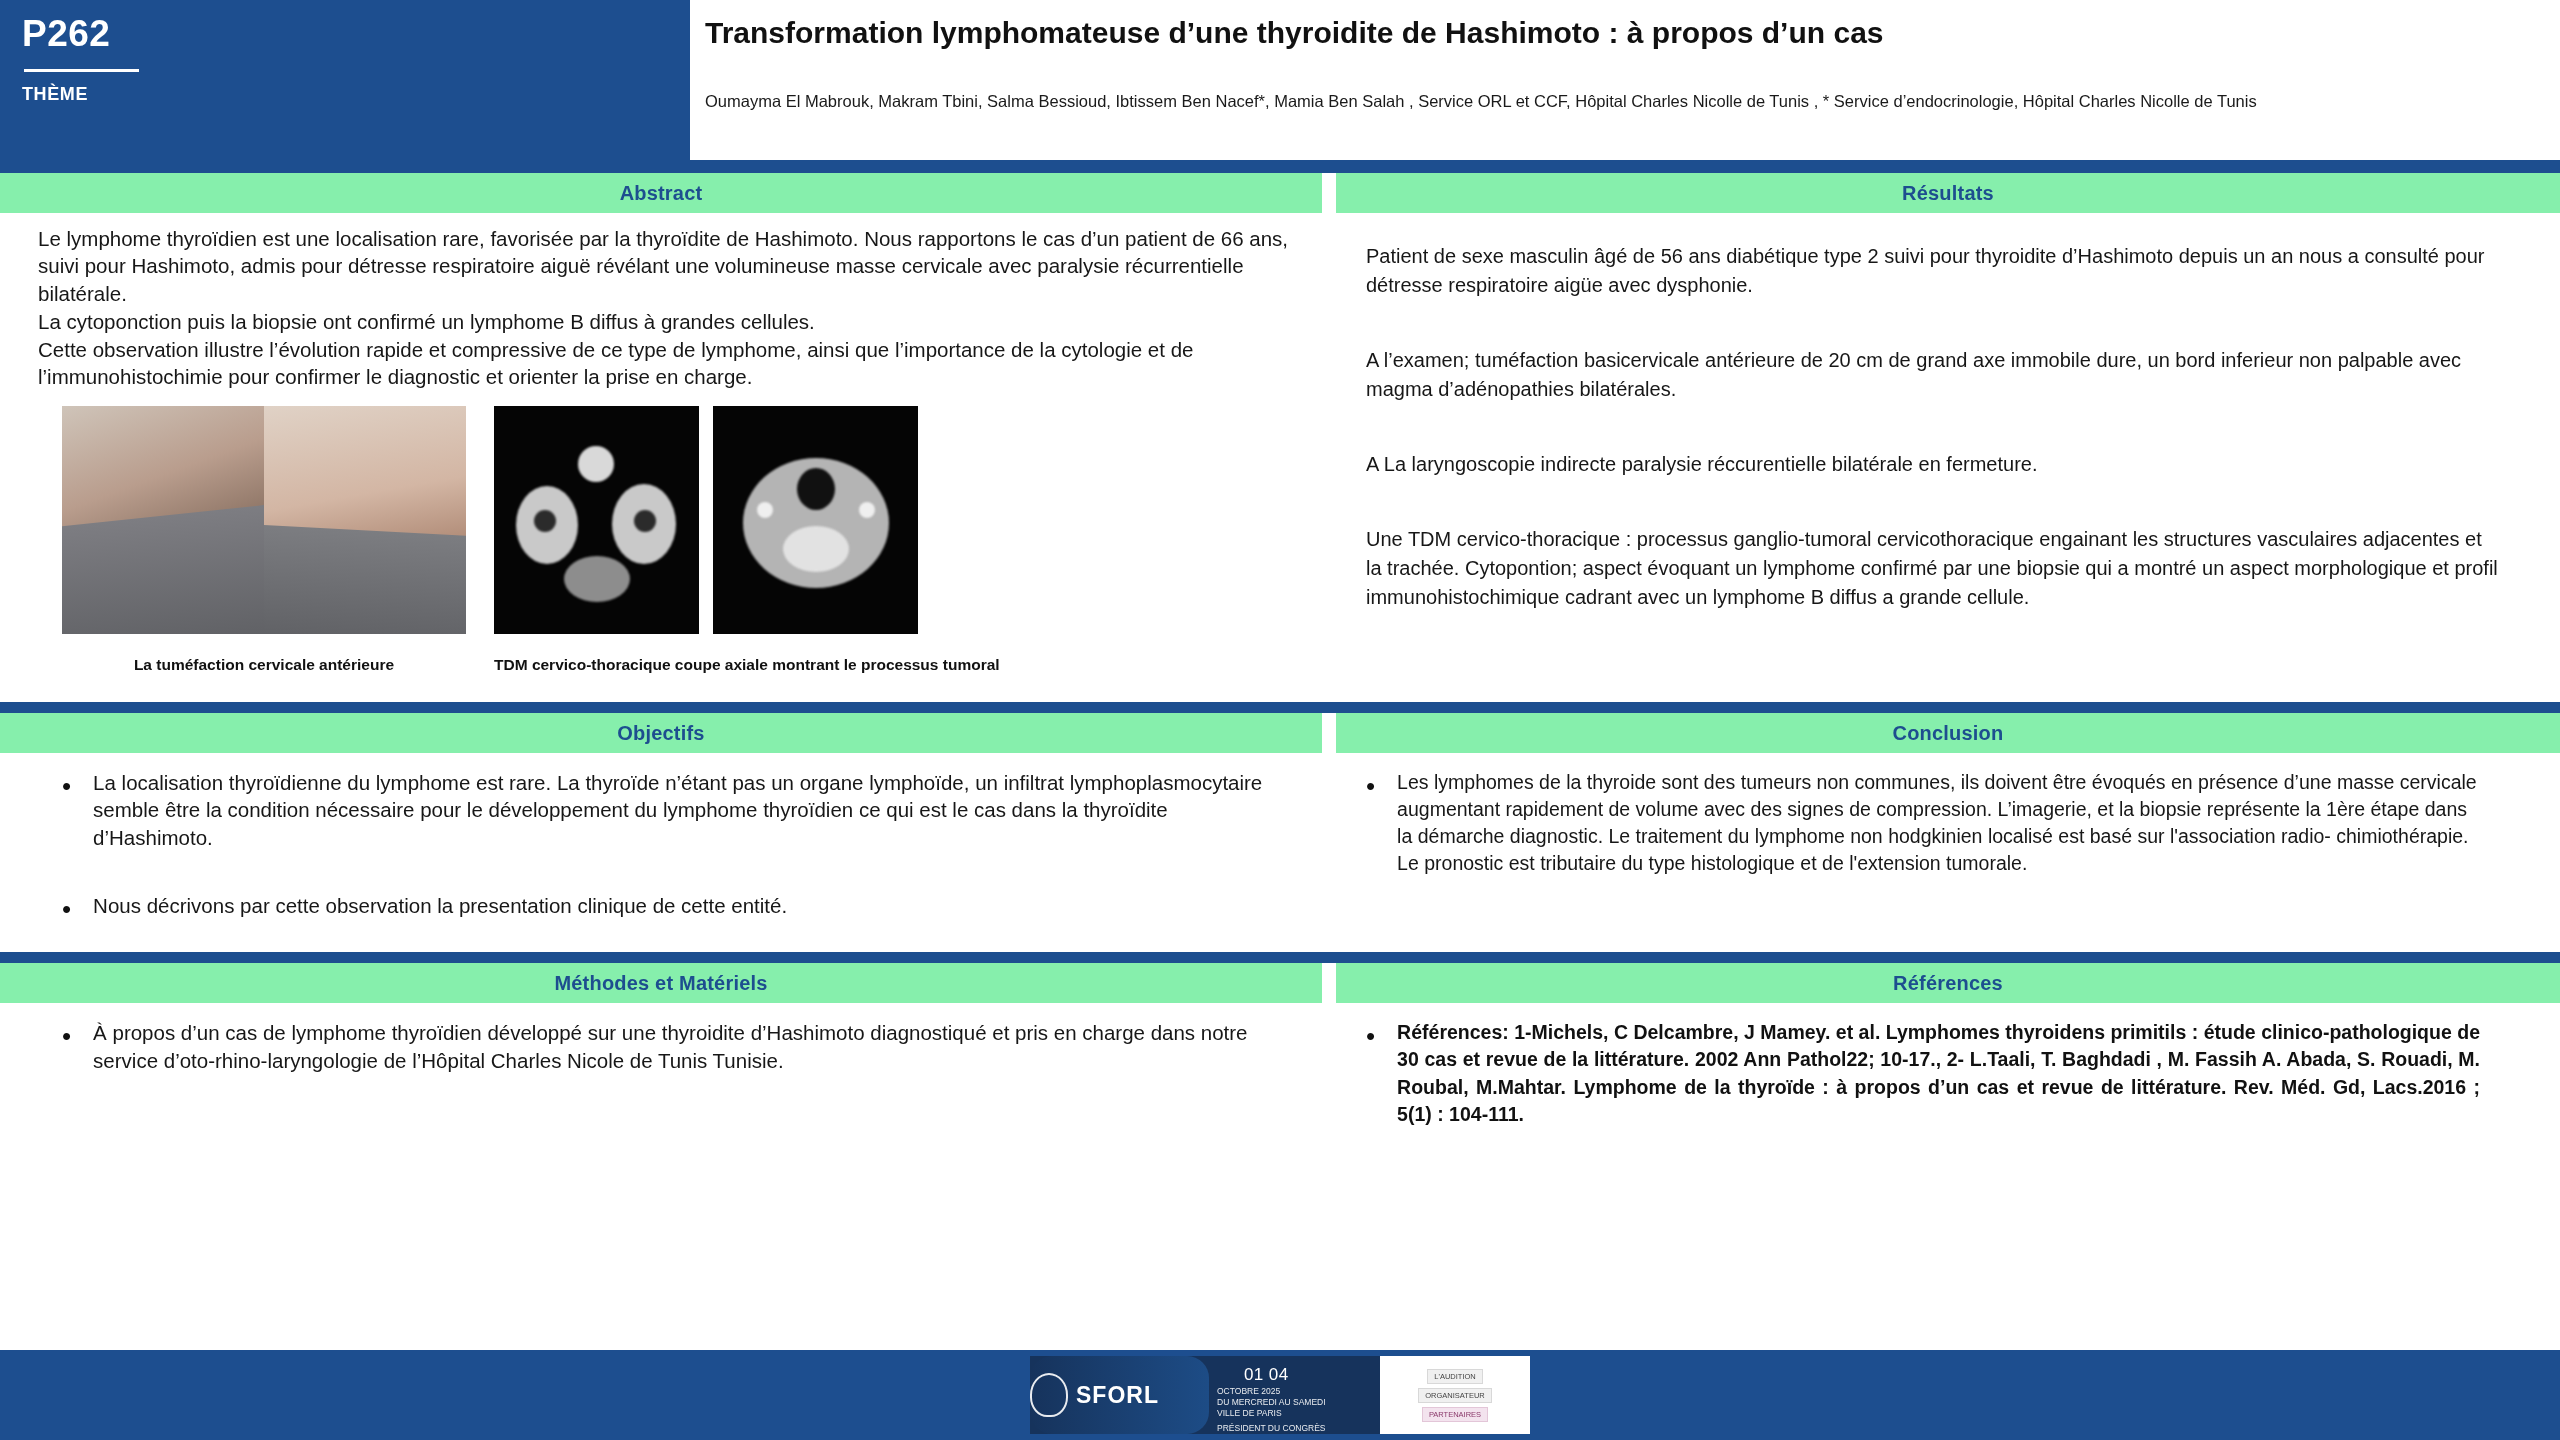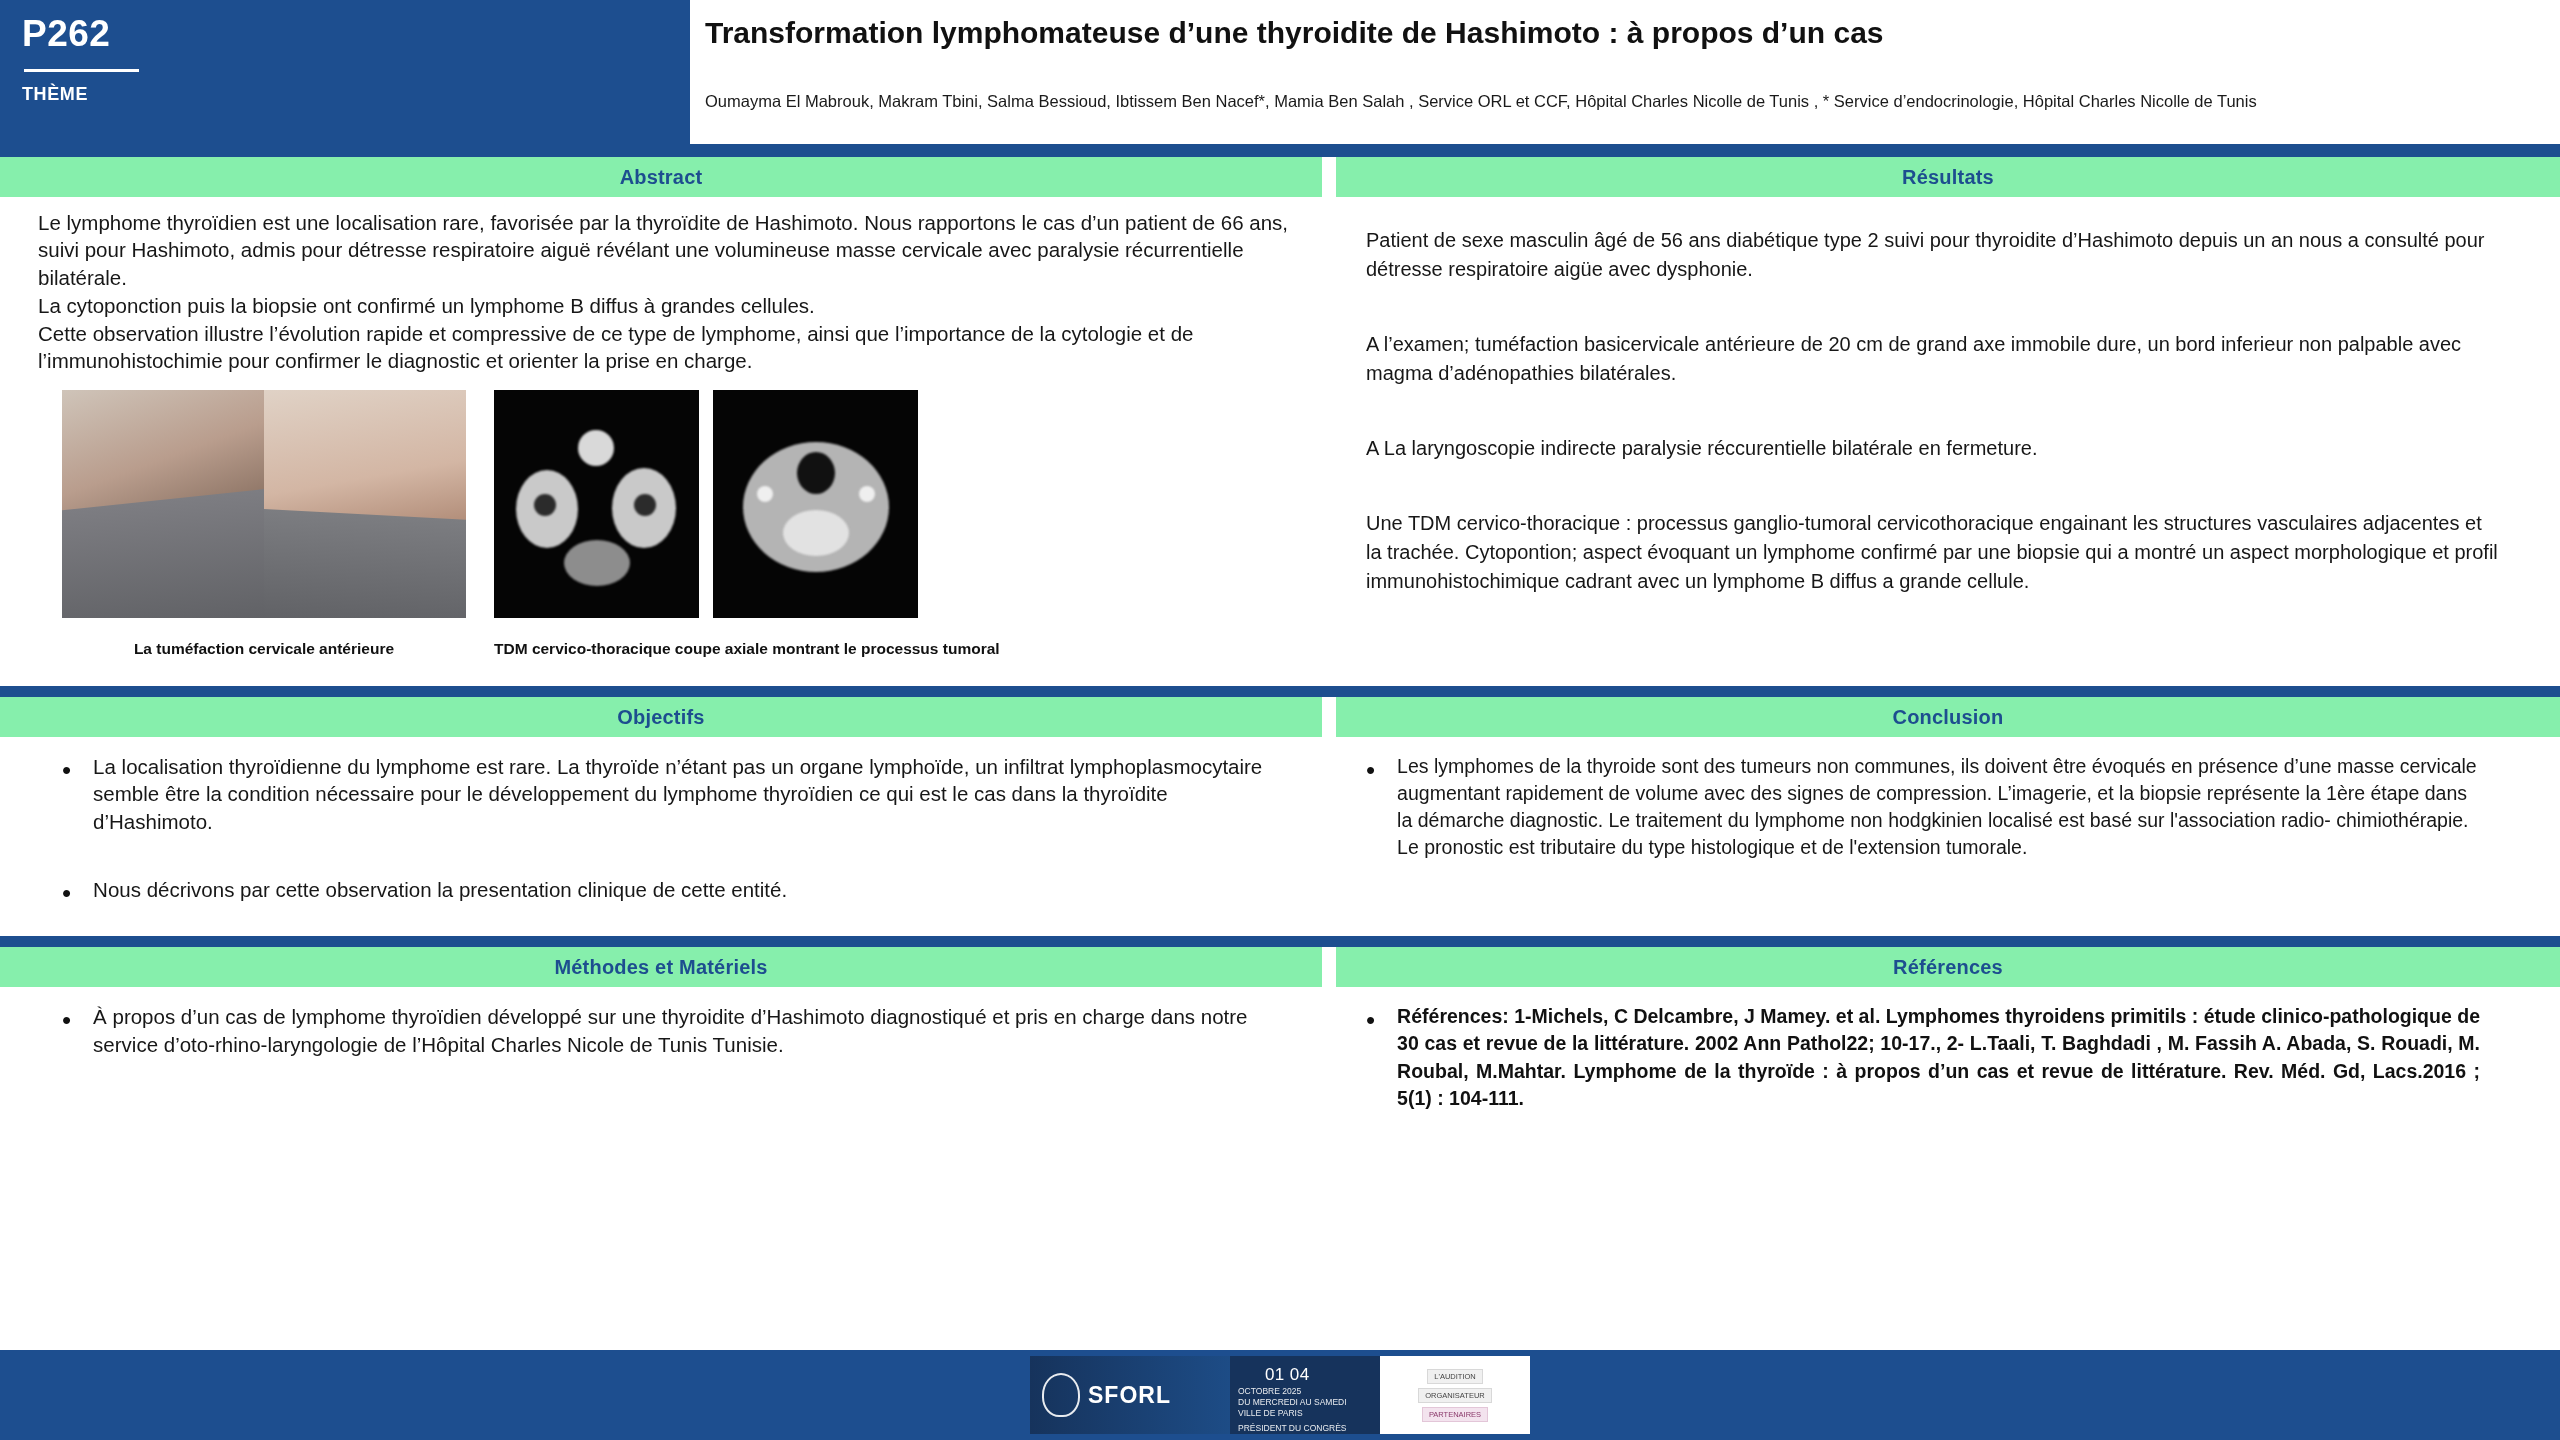--- a/index.html
+++ b/index.html
@@ -17,21 +17,21 @@
   .poster {
     position: relative;
     width: 2560px;
     height: 1440px;
     background: #ffffff;
   }
 
   
   .header {
     display: flex;
-    height: 144px;
+    height: 160px;
     background: #ffffff;
   }
   .header-left {
     width: 690px;
     background: #1d4e8f;
     color: #ffffff;
     padding: 14px 0 0 22px;
     box-sizing: border-box;
     position: relative;
   }
@@ -238,28 +238,28 @@
   .footer-banner {
     width: 500px;
     height: 78px;
     background: #16335c;
     display: flex;
     align-items: center;
     position: relative;
     overflow: hidden;
   }
   .fb-left {
-    width: 200px;
+    width: 179px;
     height: 100%;
     background: linear-gradient(90deg, #16335c 0%, #1d4c86 100%);
     display: flex;
     align-items: center;
-    padding-left: 12px;
     box-sizing: border-box;
     color: #ffffff;
+    border-radius: 22px;
   }
   .sfor-logo {
     font-size: 23px;
     font-weight: bold;
     letter-spacing: 1px;
     color: #ffffff;
   }
   .head-glyph {
     width: 34px; height: 40px;
     border: 2px solid #ffffff;

